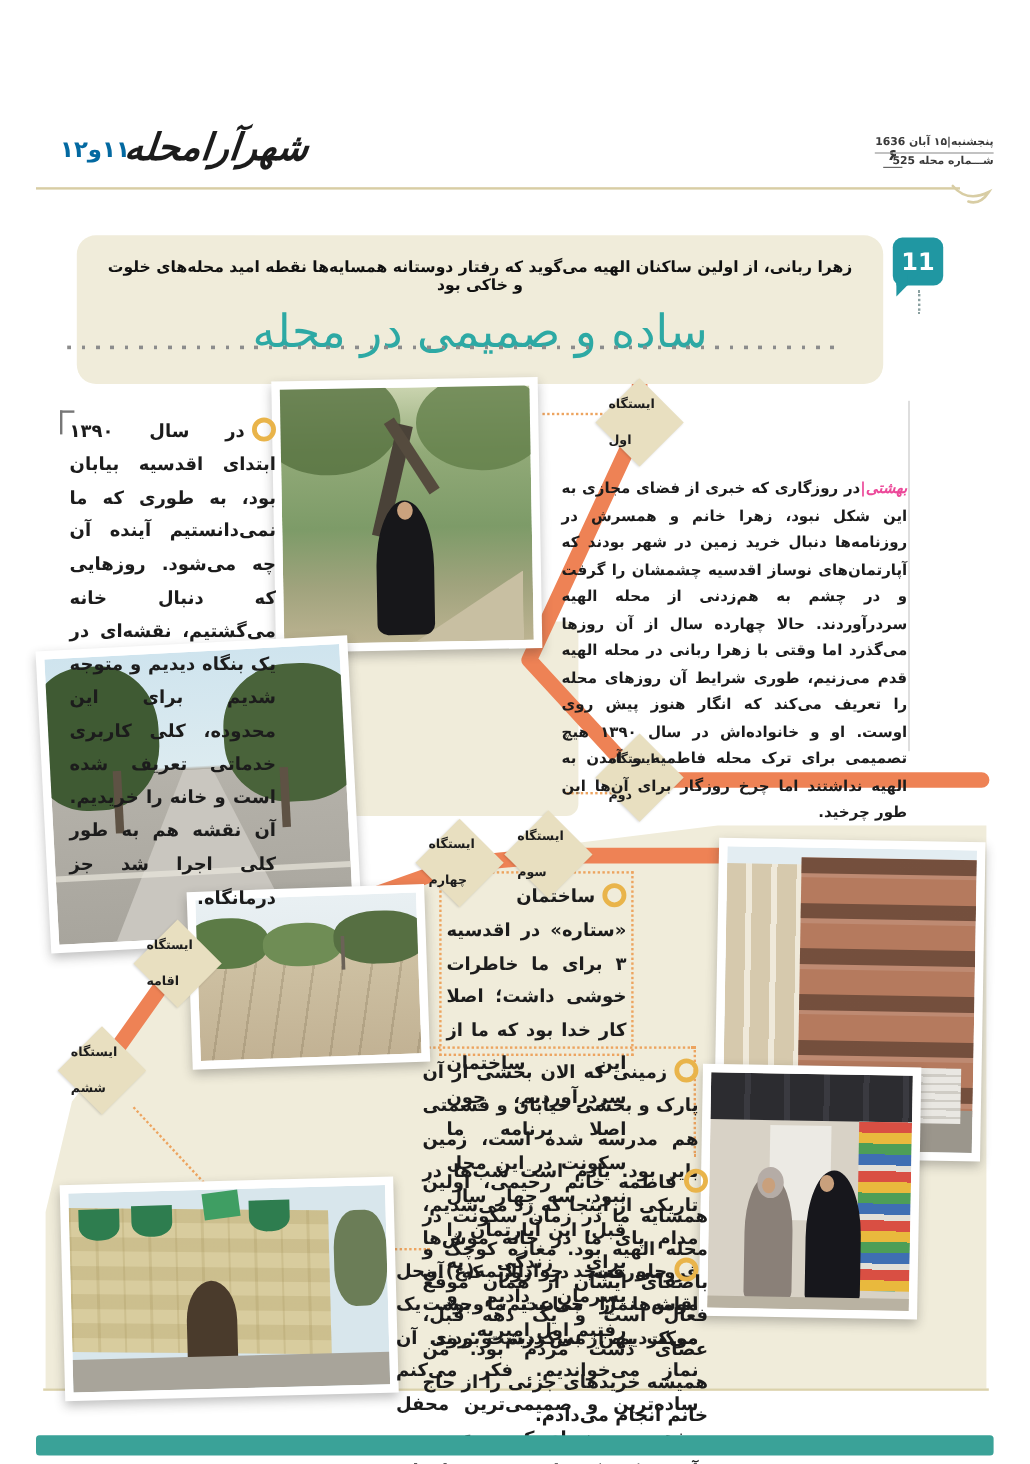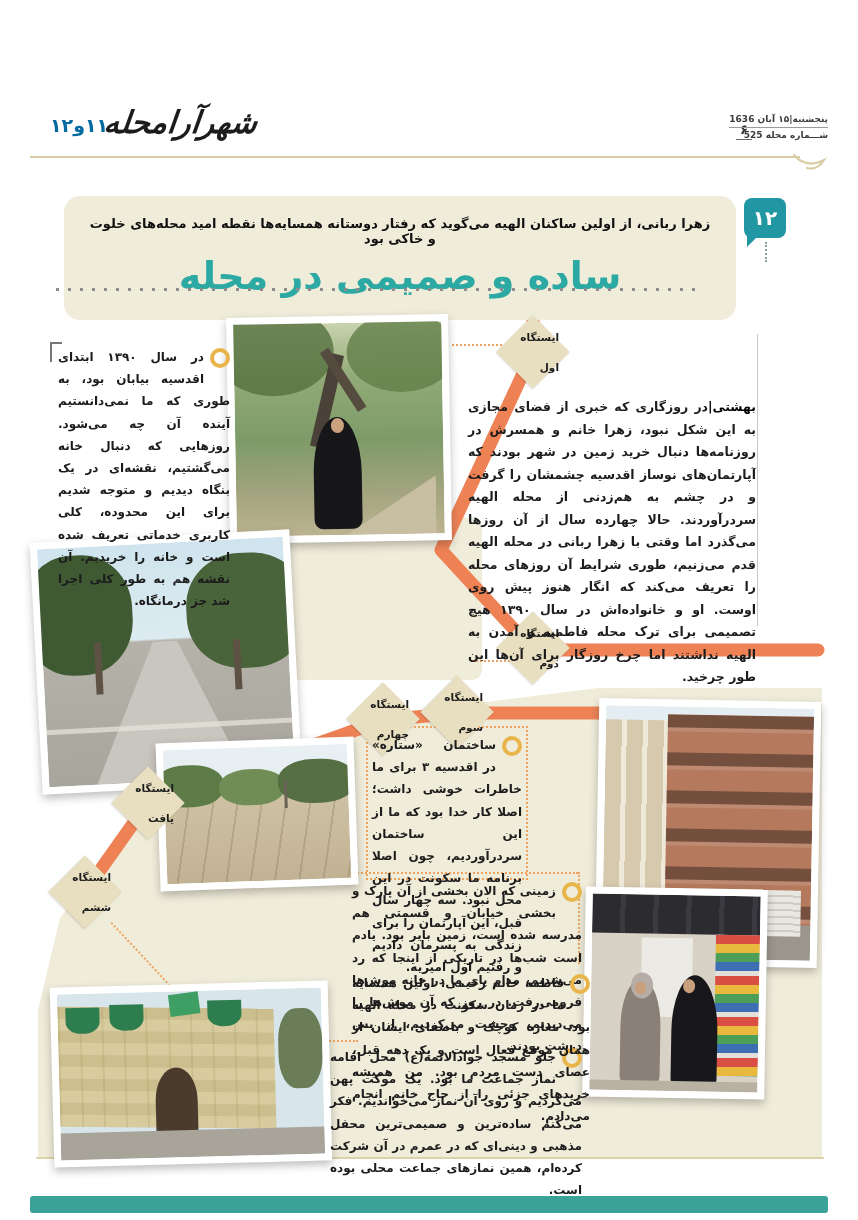--- a/index.html
+++ b/index.html
@@ -17,55 +17,55 @@
   .meta-sep{border-top:1px solid #9a9a9a;margin:3px 0 2px;}
   .page-num{position:absolute;right:106px;top:122px;z-index:5;font-size:13px;font-weight:bold;color:#333;
             border-bottom:1.5px solid #666;padding:0 4px 2px;}
   .header-rule{position:absolute;left:30px;top:156px;width:770px;border-top:2px solid #d8cda4;z-index:4;}
   .header-curl{position:absolute;left:792px;top:150px;z-index:5;}
 
   
   .title-panel{position:absolute;left:64px;top:196px;width:672px;height:124px;background:#f0ecda;
                border-radius:16px;z-index:2;text-align:center;}
   .kicker{margin:20px 24px 0;font-size:13px;font-weight:bold;color:#111;}
-  .main-title{margin-top:8px;font-size:38px;font-weight:bold;color:#2da9a4;}
+  .main-title{margin-top:8px;font-size:38px;font-weight:normal;color:#2da9a4;}
   .tab12{position:absolute;left:744px;top:198px;width:42px;height:40px;background:#2097a2;border-radius:8px;
          z-index:5;color:#fff;font-size:20px;font-weight:bold;text-align:center;line-height:40px;}
   .tab12::after{content:"";position:absolute;left:3px;bottom:-9px;width:0;height:0;
                 border:9px solid transparent;border-top-color:#2097a2;border-left-color:#2097a2;}
   .tab-dots{position:absolute;left:765px;top:242px;height:20px;border-left:2px dotted #8aa0a0;z-index:4;}
   .badge{position:absolute;left:704px;top:262px;width:72px;height:72px;border-radius:50%;background:#4fb2a6;
          z-index:6;text-align:center;box-shadow:0 1px 3px rgba(0,0,0,.15);}
   .badge-label{position:absolute;bottom:7px;width:100%;color:#fff;font-size:10px;font-weight:bold;}
   .page-dots{position:absolute;left:56px;top:288px;width:646px;height:3px;z-index:3;
              background-image:repeating-linear-gradient(90deg,#8c8c8c 0 3px,transparent 3px 12px);}
   .right-hair{position:absolute;left:757px;top:334px;height:292px;border-left:1px solid #c9c9c9;z-index:0;}
 
   
-  .quote{position:absolute;z-index:5;font-size:12px;font-weight:bold;line-height:1.85;text-align:justify;}
+  .quote{position:absolute;z-index:5;font-size:15px;font-weight:bold;line-height:1.85;text-align:justify;}
   .ring{float:right;width:12px;height:12px;border:4px solid #e9b44a;border-radius:50%;
         background:transparent;margin:2px 0 2px 6px;}
   .intro{position:absolute;left:468px;top:396px;width:288px;z-index:5;font-size:12.5px;font-weight:bold;
          line-height:1.8;text-align:justify;}
   .intro p{margin:0 0 2px;}
-  .byline{color:#000000;}
+  .byline{color:#ec4899;font-style:italic;}
   .corner-mark{position:absolute;left:50px;top:342px;width:10px;height:18px;
                border-left:2px solid #777;border-top:2px solid #777;z-index:5;}
 
   .q1{left:58px;top:346px;width:172px;}
   .q2{left:286px;top:530px;width:188px;}
   .q3{left:372px;top:734px;width:150px;}
   .q4{left:352px;top:880px;width:230px;}
   .q5{left:352px;top:972px;width:238px;}
   .q6{left:330px;top:1046px;width:252px;}
 
   
   .station{position:absolute;width:52px;height:52px;z-index:4;}
   .station-bg{position:absolute;inset:0;background:#e8dfc0;transform:rotate(45deg);box-shadow:0 1px 2px rgba(0,0,0,.15);}
-  .station-label{position:absolute;inset:0;display:flex;flex-direction:column;align-items:flex-start;
+  .station-label{position:absolute;inset:0;display:flex;flex-direction:column;align-items:flex-end;
                  justify-content:center;font-size:10.5px;font-weight:bold;line-height:1.35;gap:15px;}
 
   
   .dl{position:absolute;z-index:2;border-top:2px dotted #eda45f;}
   .dv{position:absolute;z-index:2;border-left:2px dotted #eda45f;}
   .drect{position:absolute;z-index:2;border:2px dotted #eda45f;}
 
   
   .photo{position:absolute;background:#fff;padding:7px;box-shadow:0 4px 9px rgba(40,40,40,.3);z-index:3;}
   .pin-inner{position:relative;width:100%;height:100%;overflow:hidden;}
@@ -102,21 +102,21 @@
   </div>
   <div class="header-rule"></div>
   <svg class="header-curl" width="36" height="22">
     <path d="M2,5 q12,14 30,5 q-7,11 -17,8" fill="none" stroke="#d8cda4" stroke-width="2.2" stroke-linecap="round"></path>
   </svg>
 
   <div class="title-panel">
     <div class="kicker">زهرا ربانی، از اولین ساکنان الهیه می‌گوید که رفتار دوستانه همسایه‌ها نقطه امید محله‌های خلوت و خاکی بود</div>
     <div class="main-title">ساده و صمیمی در محله</div>
   </div>
-  <div class="tab12">۱۲</div>
+  <div class="tab12">11</div>
   <div class="tab-dots"></div>
   <div class="page-dots"></div>
   <div class="right-hair"></div>
 
   <div class="intro">
     <p><span class="byline">بهشتی|</span><span>در روزگاری که خبری از فضای مجازی به این شکل نبود، زهرا خانم و همسرش در روزنامه‌ها دنبال خرید زمین در شهر بودند که آپارتمان‌های نوساز اقدسیه چشمشان را گرفت و در چشم به هم‌زدنی از محله الهیه سردرآوردند. حالا چهارده سال از آن روزها می‌گذرد اما وقتی با زهرا ربانی در محله الهیه قدم می‌زنیم، طوری شرایط آن روزهای محله را تعریف می‌کند که انگار هنوز پیش روی اوست. او و خانواده‌اش در سال ۱۳۹۰ هیچ تصمیمی برای ترک محله فاطمیه و آمدن به الهیه نداشتند اما چرخ روزگار برای آن‌ها این طور چرخید.</span></p>
   </div>
 
   <div class="corner-mark"></div>
   <div class="quote q1">
@@ -169,21 +169,21 @@
     <div class="station-bg"></div>
     <div class="station-label">
         <span>ایستگاه</span>
         <span>چهارم</span>
       </div>
   </div>
   <div class="station" style="left:122px;top:777px;">
     <div class="station-bg"></div>
     <div class="station-label">
         <span>ایستگاه</span>
-        <span>یافت</span>
+        <span>اقامه</span>
       </div>
   </div>
   <div class="station" style="left:59px;top:866px;">
     <div class="station-bg"></div>
     <div class="station-label">
         <span>ایستگاه</span>
         <span>ششم</span>
       </div>
   </div>
 

